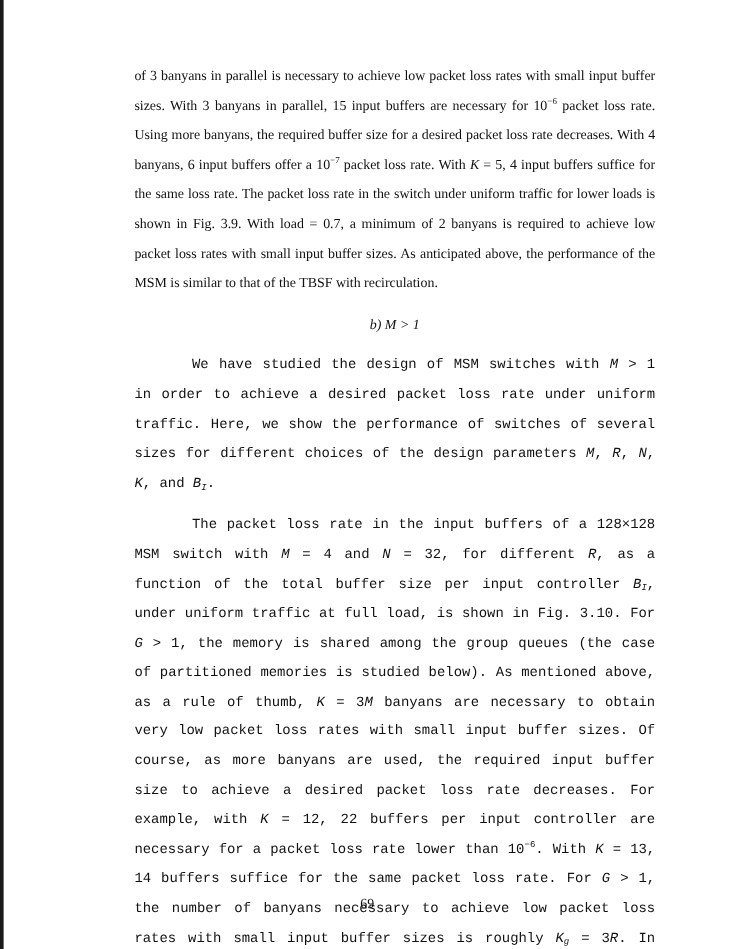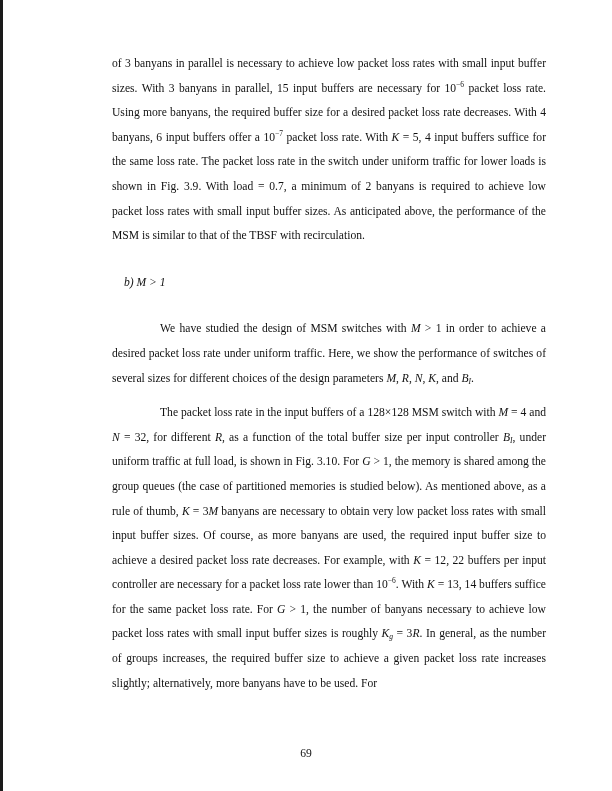--- a/index.html
+++ b/index.html
@@ -2,23 +2,23 @@
 <html><head>
 <meta charset="utf-8">
 <style>
   html, body { margin: 0; padding: 0; background: #ffffff; }
   body { width: 612px; height: 791px; position: relative; overflow: hidden; }
   .scan-edge { position: absolute; left: 0; top: 0; width: 3px; height: 791px; background: #1a1a1a; }
   .page { position: absolute; left: 112px; top: 52px; width: 434px;
           font-family: "Liberation Serif", "DejaVu Serif", serif; font-size: 11.6px;
           color: #111; line-height: 24.6px; }
   .p { margin: 0; text-align: justify; text-align-last: left; }
-  .indent { text-indent: 48px; }
+  .indent { text-indent: 48px; font-family: Liberation Mono, monospace; }
   .gap { height: 10px; }
-  .heading { margin: 12px; font-style: italic; }
+  .heading { margin: 0; font-style: italic; text-align: center; }
   i { font-style: italic; }
   sup { font-size: 7.5px; line-height: 0; vertical-align: 5px; }
   sub { font-size: 7.5px; line-height: 0; vertical-align: -2px; }
   .pagenum { position: absolute; top: 747px; left: 0; width: 612px; text-align: center;
              font-family: "Liberation Serif", "DejaVu Serif", serif; font-size: 11.6px; color: #111; }
 </style>
 </head>
 <body>
 
 <div class="scan-edge"></div>

